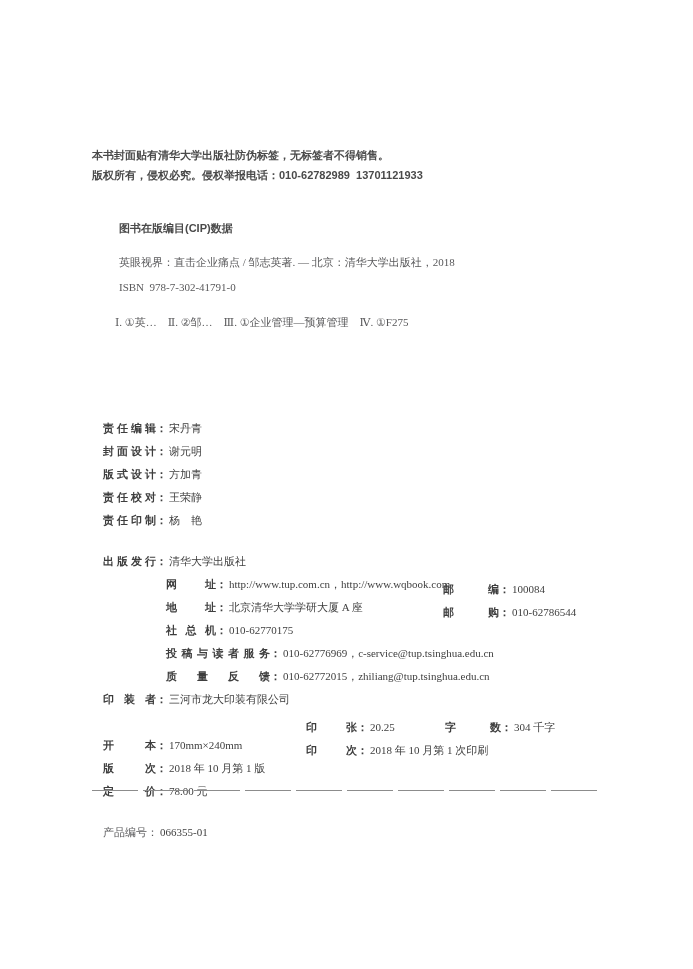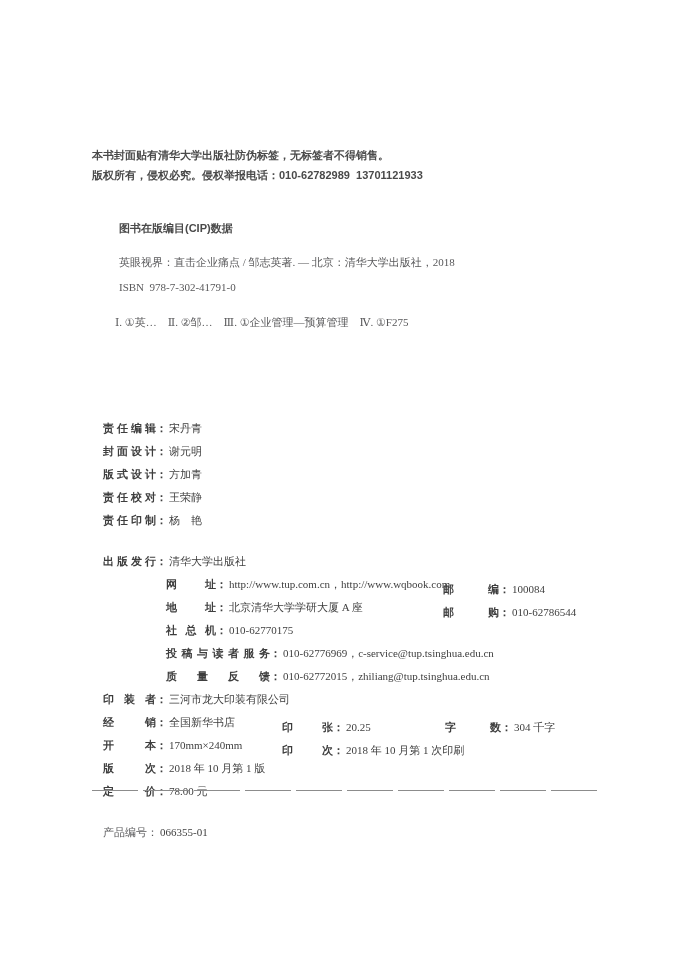--- a/index.html
+++ b/index.html
@@ -24,21 +24,21 @@
     font-family:Liberation Serif, serif;
     font-weight:bold;color:#3e3e3e;white-space:pre;
   }
   .jbox{
     display:inline-block;
     text-align:justify;
     text-align-last:justify;
     vertical-align:bottom;
     white-space:normal;
   }
-  .w53{width:53px;} .w50{width:50px;} .w104{width:104px;} .w56{width:56px;} .w51{width:51px;}
+  .w53{width:53px;} .w50{width:50px;} .w104{width:104px;} .w56{width:56px;} .w51{width:51px;margin-left:24px;}
   .val{
     font-family:"Liberation Serif","DejaVu Serif",serif;
     color:#404040;margin-left:2px;white-space:pre;
   }
   .col{position:absolute;top:0;white-space:pre;}
   .hline{
     position:absolute;height:1px;
     background:repeating-linear-gradient(90deg,#8c8c8c 0 46px,transparent 46px 51px);
   }
 </style>
@@ -93,23 +93,20 @@
     <span class="lbl"><span class="jbox w104">投稿与读者服务</span><span>：</span></span><span class="val">010-62776969，c-service@tup.tsinghua.edu.cn</span>
   </div>
 
   <div class="row" style="left:155px;top:649px">
     <span class="lbl"><span class="jbox w104">质 量 反 馈</span><span>：</span></span><span class="val">010-62772015，zhiliang@tup.tsinghua.edu.cn</span>
   </div>
 
   <div class="row" style="left:92px;top:672px">
     <span class="lbl"><span class="jbox w53">印 装 者</span><span>：</span></span><span class="val">三河市龙大印装有限公司</span>
   </div>
-  <div class="row" style="left:92px;top:695px">
-    <span class="lbl"><span class="jbox w53">经 销</span><span>：</span></span><span class="val">全国新华书店</span>
-  </div>
   <div class="row" style="left:92px;top:718px">
     <span class="lbl"><span class="jbox w53">开 本</span><span>：</span></span><span class="val">170mm×240mm</span>
     <span class="col" style="left:190px"><span class="lbl"><span class="jbox w51">印 张</span><span>：</span></span><span class="val">20.25</span></span>
     <span class="col" style="left:353px"><span class="lbl"><span class="jbox w56">字 数</span><span>：</span></span><span class="val">304 千字</span></span>
   </div>
   <div class="row" style="left:92px;top:741px">
     <span class="lbl"><span class="jbox w53">版 次</span><span>：</span></span><span class="val">2018 年 10 月第 1 版</span>
     <span class="col" style="left:190px"><span class="lbl"><span class="jbox w51">印 次</span><span>：</span></span><span class="val">2018 年 10 月第 1 次印刷</span></span>
   </div>
   <div class="row" style="left:92px;top:764px">

